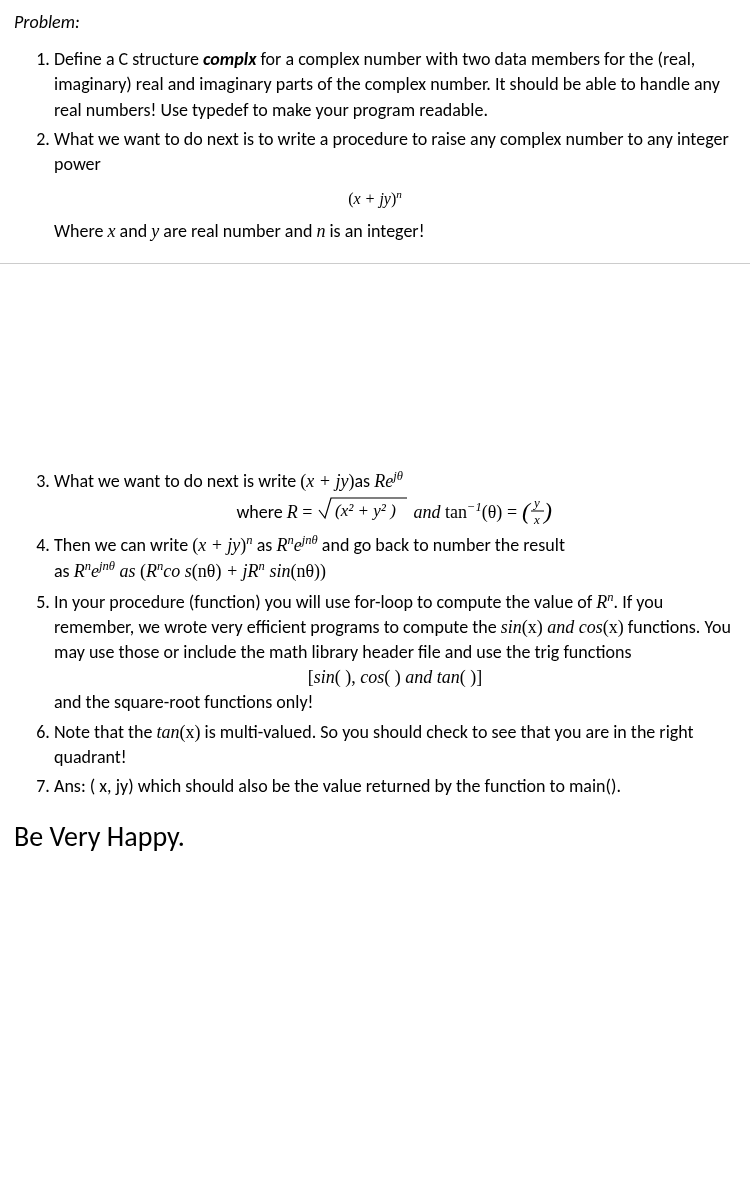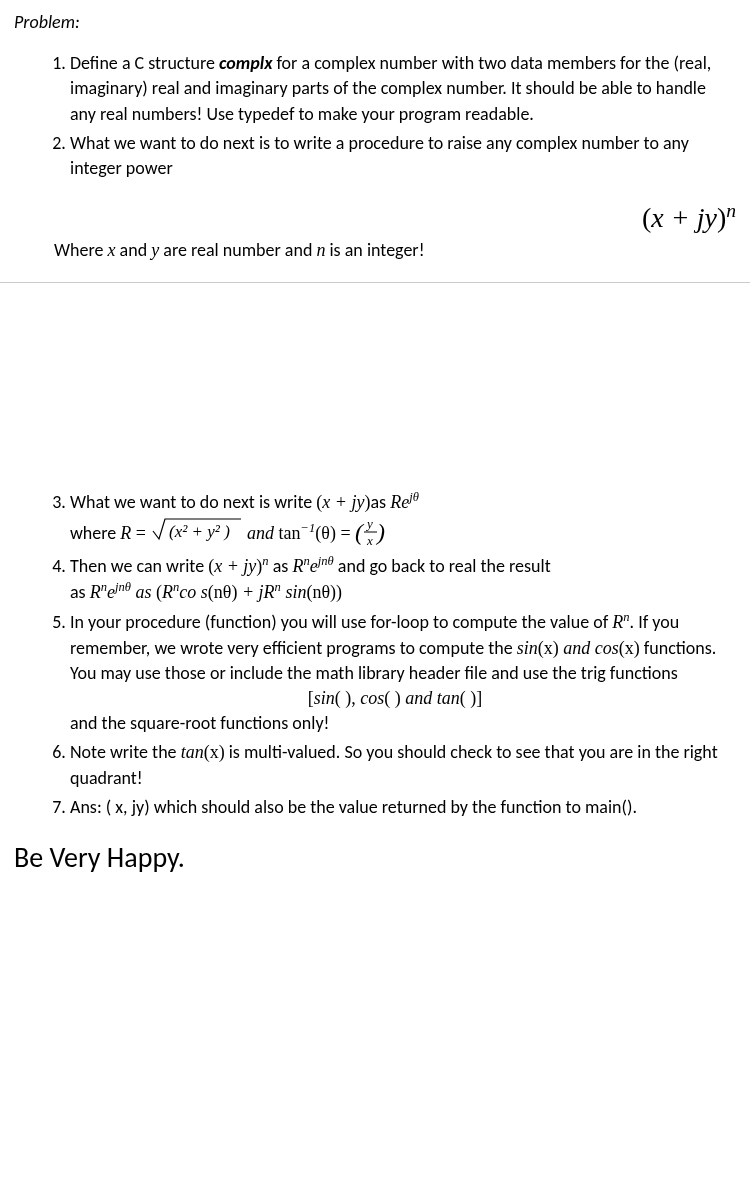--- a/index.html
+++ b/index.html
@@ -7,29 +7,29 @@
     font-size: 18px;
     color: #000;
     background: #fff;
     margin: 0;
     padding: 10px 14px;
     width: 750px;
     box-sizing: border-box;
     line-height: 1.4;
   }
   .heading { margin: 0 0 12px 0; font-style: italic; }
-  ol { margin: 16px; padding-left: 40px; }
+  ol { margin: 0; padding-left: 40px; }
   li { margin-bottom: 4px; }
-  .formula { text-align: right; font-family: 'Cambria Math', 'Times New Roman', serif; font-style: italic; font-size: 28px; margin: 10px 0 0 0; }
+  .formula { text-align: center; font-family: 'Cambria Math', 'Times New Roman', serif; font-style: italic; font-size: 16px; margin: 10px 0 8px 0; }
   .after-formula { padding-left: 40px; margin-bottom: 19px;}
   .gap { height: 190px; border-top: 1px solid #ccc; margin: 10px -14px 14px -14px; }
   .mfont { font-family: 'Cambria Math','Times New Roman', serif; font-style: italic; }
   .upright { font-style: normal; }
   .sup { font-size: 0.7em; vertical-align: super; }
-  .indent { margin-left: 0; }
+  .indent { margin-left: 0; text-align: center; }
   .indent2 { margin-left: 0; }
   .centered { text-align: center; }
   .big-footer { text-align: left; font-size: 28px; margin: 18px 0 8px 0; }
   svg.frac { vertical-align: -10px; }
   svg.sqrt { vertical-align: -4px; }
   em.bi { font-style: italic; font-weight: bold; }
 </style>
 </head>
 <body>
 
@@ -67,36 +67,36 @@
         <text x="12" y="13" font-size="13" font-family="Cambria Math,Times New Roman" font-style="italic">y</text>
         <line x1="9" y1="17" x2="22" y2="17" stroke="#000" stroke-width="1"></line>
         <text x="12" y="30" font-size="13" font-family="Cambria Math,Times New Roman" font-style="italic">x</text>
         <text x="22" y="25" font-size="24" font-family="Cambria Math,Times New Roman">)</text>
       </svg>
       </span>
     </div>
   </li>
 
   <li>
-    <span>Then we can write </span><span class="mfont"><span class="upright">(</span><span>x</span><span> + </span><span>jy</span><span class="upright">)</span><span class="sup">n</span></span><span> as </span><span class="mfont"><span>R</span><span class="sup">n</span><span>e</span><span class="sup">jnθ</span></span><span> and go back to real the result</span>
+    <span>Then we can write </span><span class="mfont"><span class="upright">(</span><span>x</span><span> + </span><span>jy</span><span class="upright">)</span><span class="sup">n</span></span><span> as </span><span class="mfont"><span>R</span><span class="sup">n</span><span>e</span><span class="sup">jnθ</span></span><span> and go back to number the result</span>
     <div class="indent2">
       <span>as   </span><span class="mfont"><span>R</span><span class="sup">n</span><span>e</span><span class="sup">jnθ</span></span><span class="mfont">  as  </span><span class="mfont"><span class="upright">(</span><span>R</span><span class="sup">n</span><span>co s</span><span class="upright">(nθ)</span><span> + </span><span>jR</span><span class="sup">n</span><span> sin</span><span class="upright">(nθ)</span><span class="upright">)</span></span>
     </div>
   </li>
 
   <li>
     <span>In your procedure (function) you will use for-loop to compute the value of </span><span class="mfont"><span>R</span><span class="sup">n</span></span><span>. If you remember, we wrote very efficient programs to compute the  </span><span class="mfont"><span>sin</span><span class="upright">(x)</span></span><span class="mfont"> and </span><span class="mfont"><span>cos</span><span class="upright">(x)</span></span><span> functions. You may use those or include the math library header file and use the trig functions</span>
     <div class="centered mfont">
       <span class="upright">[</span><span>sin</span><span class="upright">(   ), </span><span>cos</span><span class="upright">(   ) </span><span>and </span><span>tan</span><span class="upright">(   )</span><span class="upright">]</span>
     </div>
     <div>and the square-root functions only!</div>
   </li>
 
   <li>
-    <span>Note write the </span><span class="mfont"><span>tan</span><span class="upright">(x)</span></span><span> is multi-valued. So you should check to see that you are in the right quadrant!</span>
+    <span>Note that the </span><span class="mfont"><span>tan</span><span class="upright">(x)</span></span><span> is multi-valued. So you should check to see that you are in the right quadrant!</span>
   </li>
 
   <li>
     <div>Ans: ( x, jy) which should also be the value returned by the function to main().</div>
   </li>
 </ol>
 
 <div class="big-footer">Be Very Happy.</div>
 
 </body></html>

